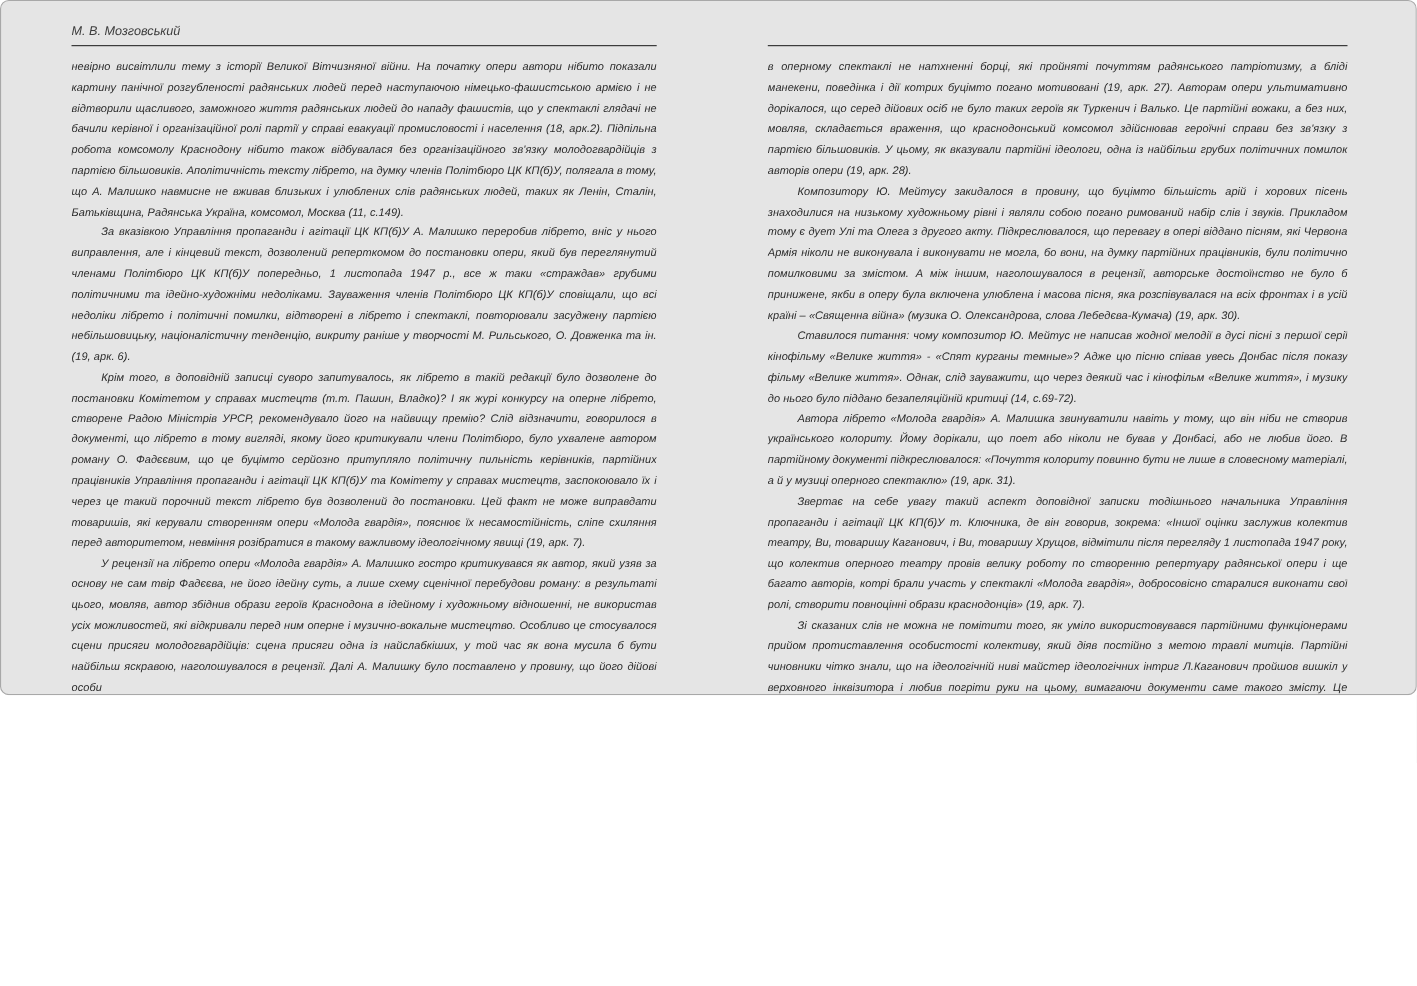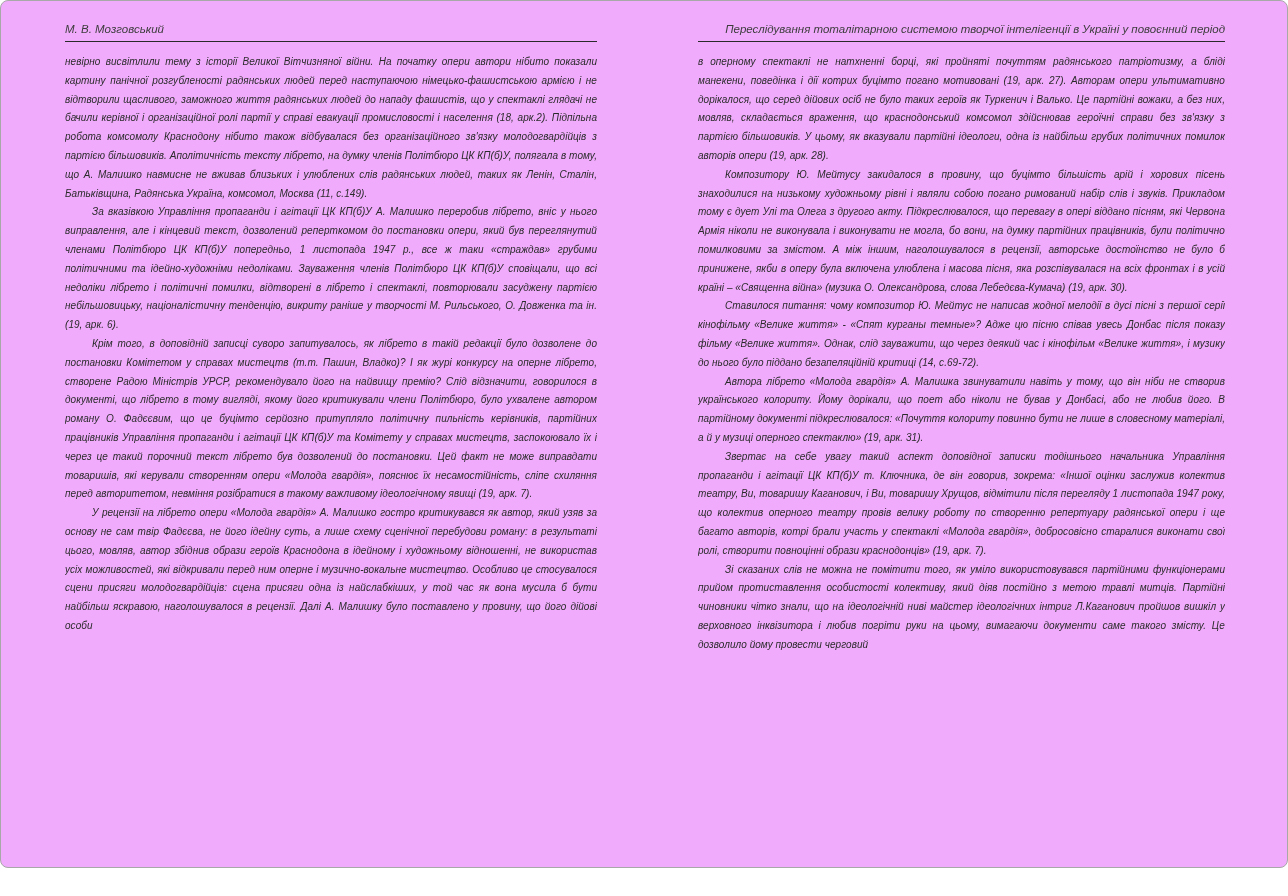--- a/index.html
+++ b/index.html
@@ -1,20 +1,20 @@
 <!DOCTYPE html>
 <html><head>
 <meta charset="utf-8">
 <style>
   html, body { margin: 0; padding: 0; background: #ffffff; }
   .canvas {
     position: relative;
     width: 1288px;
-    height: 868px;
-    background: #f0abfc;
+    height: 632px;
+    background: #e5e5e5;
     border: 1px solid #a8a8a8;
     border-radius: 8px;
     overflow: hidden;
     box-sizing: border-box;
     font-family: "Liberation Sans", sans-serif;
     color: #2b2b2b;
   }
   .col { position: absolute; top: 0; height: 896px; }
   .col-left  { left: 64px;  width: 532px; }
   .col-right { left: 697px; width: 527px; }
@@ -90,21 +90,20 @@
     <div class="page-body">
       <p class="para no-indent">невірно висвітлили тему з історії Великої Вітчизняної війни. На початку опери автори нібито показали картину панічної розгубленості радянських людей перед наступаючою німецько-фашистською армією і не відтворили щасливого, заможного життя радянських людей до нападу фашистів, що у спектаклі глядачі не бачили керівної і організаційної ролі партії у справі евакуації промисловості і населення (18, арк.2). Підпільна робота комсомолу Краснодону нібито також відбувалася без організаційного зв'язку молодогвардійців з партією більшовиків. Аполітичність тексту лібрето, на думку членів Політбюро ЦК КП(б)У, полягала в тому, що А. Малишко навмисне не вживав близьких і улюблених слів радянських людей, таких як Ленін, Сталін, Батьківщина, Радянська Україна, комсомол, Москва (11, с.149).</p>
       <p class="para">За вказівкою Управління пропаганди і агітації ЦК КП(б)У А. Малишко переробив лібрето, вніс у нього виправлення, але і кінцевий текст, дозволений реперткомом до постановки опери, який був переглянутий членами Політбюро ЦК КП(б)У попередньо, 1 листопада 1947 р., все ж таки «страждав» грубими політичними та ідейно-художніми недоліками. Зауваження членів Політбюро ЦК КП(б)У сповіщали, що всі недоліки лібрето і політичні помилки, відтворені в лібрето і спектаклі, повторювали засуджену партією небільшовицьку, націоналістичну тенденцію, викриту раніше у творчості М. Рильського, О. Довженка та ін. (19, арк. 6).</p>
       <p class="para">Крім того, в доповідній записці суворо запитувалось, як лібрето в такій редакції було дозволене до постановки Комітетом у справах мистецтв (т.т. Пашин, Владко)? І як журі конкурсу на оперне лібрето, створене Радою Міністрів УРСР, рекомендувало його на найвищу премію? Слід відзначити, говорилося в документі, що лібрето в тому вигляді, якому його критикували члени Політбюро, було ухвалене автором роману О. Фадєєвим, що це буцімто серйозно притупляло політичну пильність керівників, партійних працівників Управління пропаганди і агітації ЦК КП(б)У та Комітету у справах мистецтв, заспокоювало їх і через це такий порочний текст лібрето був дозволений до постановки. Цей факт не може виправдати товаришів, які керували створенням опери «Молода гвардія», пояснює їх несамостійність, сліпе схиляння перед авторитетом, невміння розібратися в такому важливому ідеологічному явищі (19, арк. 7).</p>
       <p class="para">У рецензії на лібрето опери «Молода гвардія» А. Малишко гостро критикувався як автор, який узяв за основу не сам твір Фадєєва, не його ідейну суть, а лише схему сценічної перебудови роману: в результаті цього, мовляв, автор збіднив образи героїв Краснодона в ідейному і художньому відношенні, не використав усіх можливостей, які відкривали перед ним оперне і музично-вокальне мистецтво. Особливо це стосувалося сцени присяги молодогвардійців: сцена присяги одна із найслабкіших, у той час як вона мусила б бути найбільш яскравою, наголошувалося в рецензії. Далі А. Малишку було поставлено у провину, що його дійові особи</p>
     </div>
     <div class="page-num page-num-left">76</div>
   </div>
 
   <div class="col col-right">
-    <div class="running-head">Переслідування тоталітарною системою творчої інтелігенції в Україні у повоєнний період</div>
     <div class="head-rule"></div>
     <div class="page-body">
       <p class="para no-indent">в оперному спектаклі не натхненні борці, які пройняті почуттям радянського патріотизму, а бліді манекени, поведінка і дії котрих буцімто погано мотивовані (19, арк. 27). Авторам опери ультимативно дорікалося, що серед дійових осіб не було таких героїв як Туркенич і Валько. Це партійні вожаки, а без них, мовляв, складається враження, що краснодонський комсомол здійснював героїчні справи без зв'язку з партією більшовиків. У цьому, як вказували партійні ідеологи, одна із найбільш грубих політичних помилок авторів опери (19, арк. 28).</p>
       <p class="para">Композитору Ю. Мейтусу закидалося в провину, що буцімто більшість арій і хорових пісень знаходилися на низькому художньому рівні і являли собою погано римований набір слів і звуків. Прикладом тому є дует Улі та Олега з другого акту. Підкреслювалося, що перевагу в опері віддано пісням, які Червона Армія ніколи не виконувала і виконувати не могла, бо вони, на думку партійних працівників, були політично помилковими за змістом. А між іншим, наголошувалося в рецензії, авторське достоїнство не було б принижене, якби в оперу була включена улюблена і масова пісня, яка розспівувалася на всіх фронтах і в усій країні – «Священна війна» (музика О. Олександрова, слова Лебедєва-Кумача) (19, арк. 30).</p>
       <p class="para">Ставилося питання: чому композитор Ю. Мейтус не написав жодної мелодії в дусі пісні з першої серії кінофільму «Велике життя» - «Спят курганы темные»? Адже цю пісню співав увесь Донбас після показу фільму «Велике життя». Однак, слід зауважити, що через деякий час і кінофільм «Велике життя», і музику до нього було піддано безапеляційній критиці (14, с.69-72).</p>
       <p class="para">Автора лібрето «Молода гвардія» А. Малишка звинуватили навіть у тому, що він ніби не створив українського колориту. Йому дорікали, що поет або ніколи не бував у Донбасі, або не любив його. В партійному документі підкреслювалося: «Почуття колориту повинно бути не лише в словесному матеріалі, а й у музиці оперного спектаклю» (19, арк. 31).</p>
       <p class="para">Звертає на себе увагу такий аспект доповідної записки тодішнього начальника Управління пропаганди і агітації ЦК КП(б)У т. Ключника, де він говорив, зокрема: «Іншої оцінки заслужив колектив театру, Ви, товаришу Каганович, і Ви, товаришу Хрущов, відмітили після перегляду 1 листопада 1947 року, що колектив оперного театру провів велику роботу по створенню репертуару радянської опери і ще багато авторів, котрі брали участь у спектаклі «Молода гвардія», добросовісно старалися виконати свої ролі, створити повноцінні образи краснодонців» (19, арк. 7).</p>
       <p class="para">Зі сказаних слів не можна не помітити того, як уміло використовувався партійними функціонерами прийом протиставлення особистості колективу, який діяв постійно з метою травлі митців. Партійні чиновники чітко знали, що на ідеологічній ниві майстер ідеологічних інтриг Л.Каганович пройшов вишкіл у верховного інквізитора і любив погріти руки на цьому, вимагаючи документи саме такого змісту. Це дозволило йому провести черговий</p>
     </div>
     <div class="page-num page-num-right">77</div>

